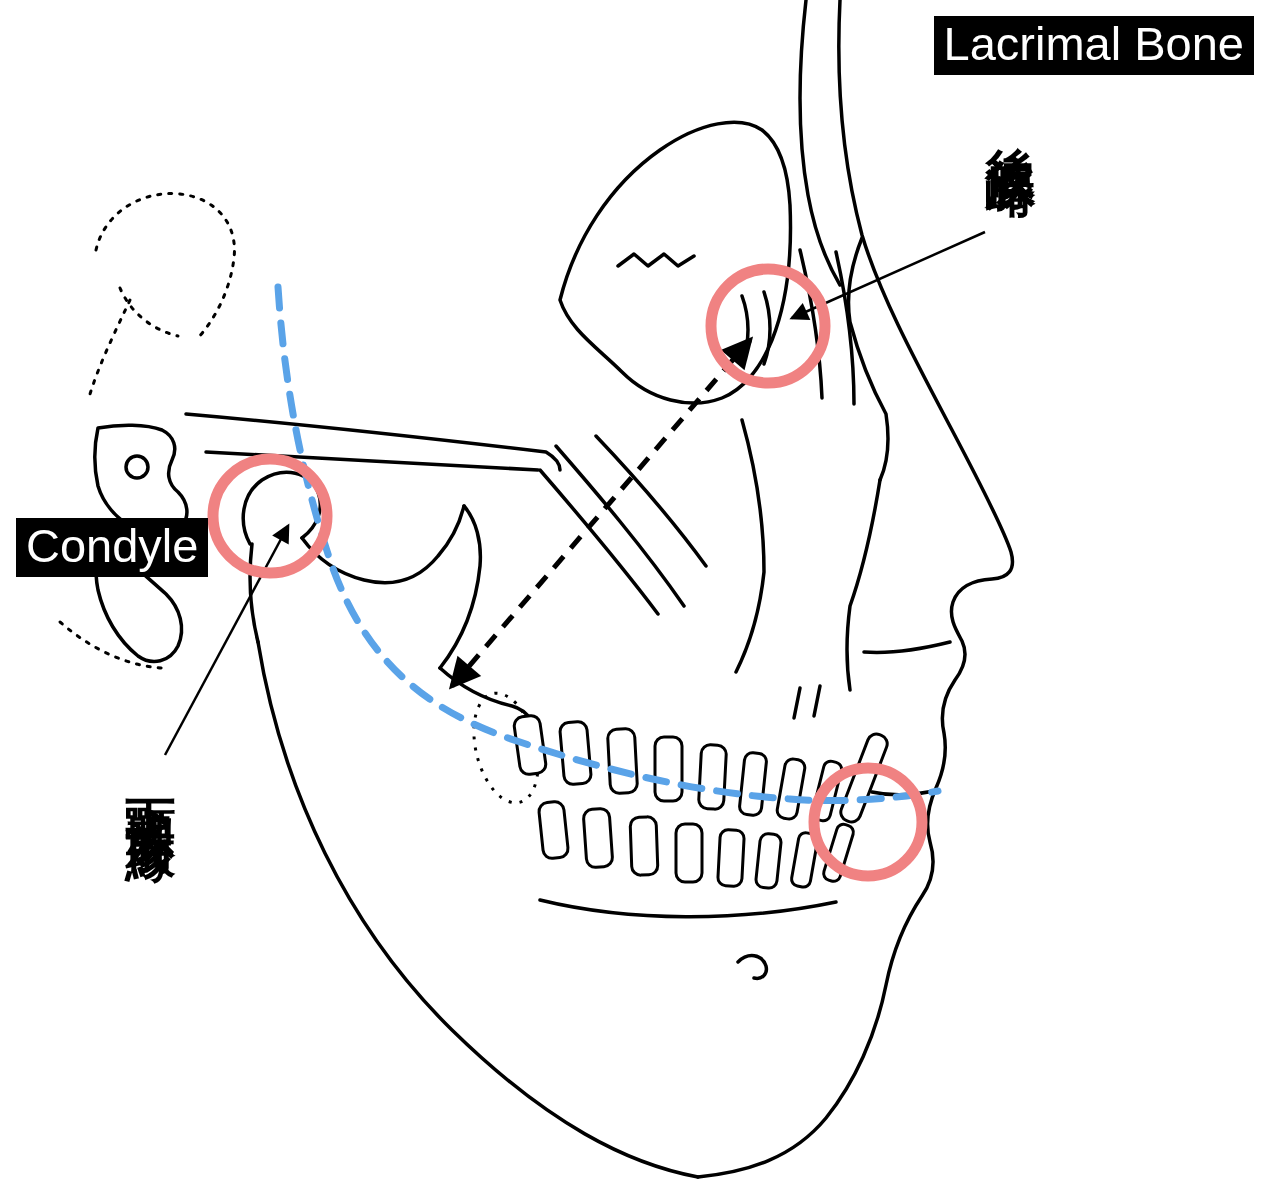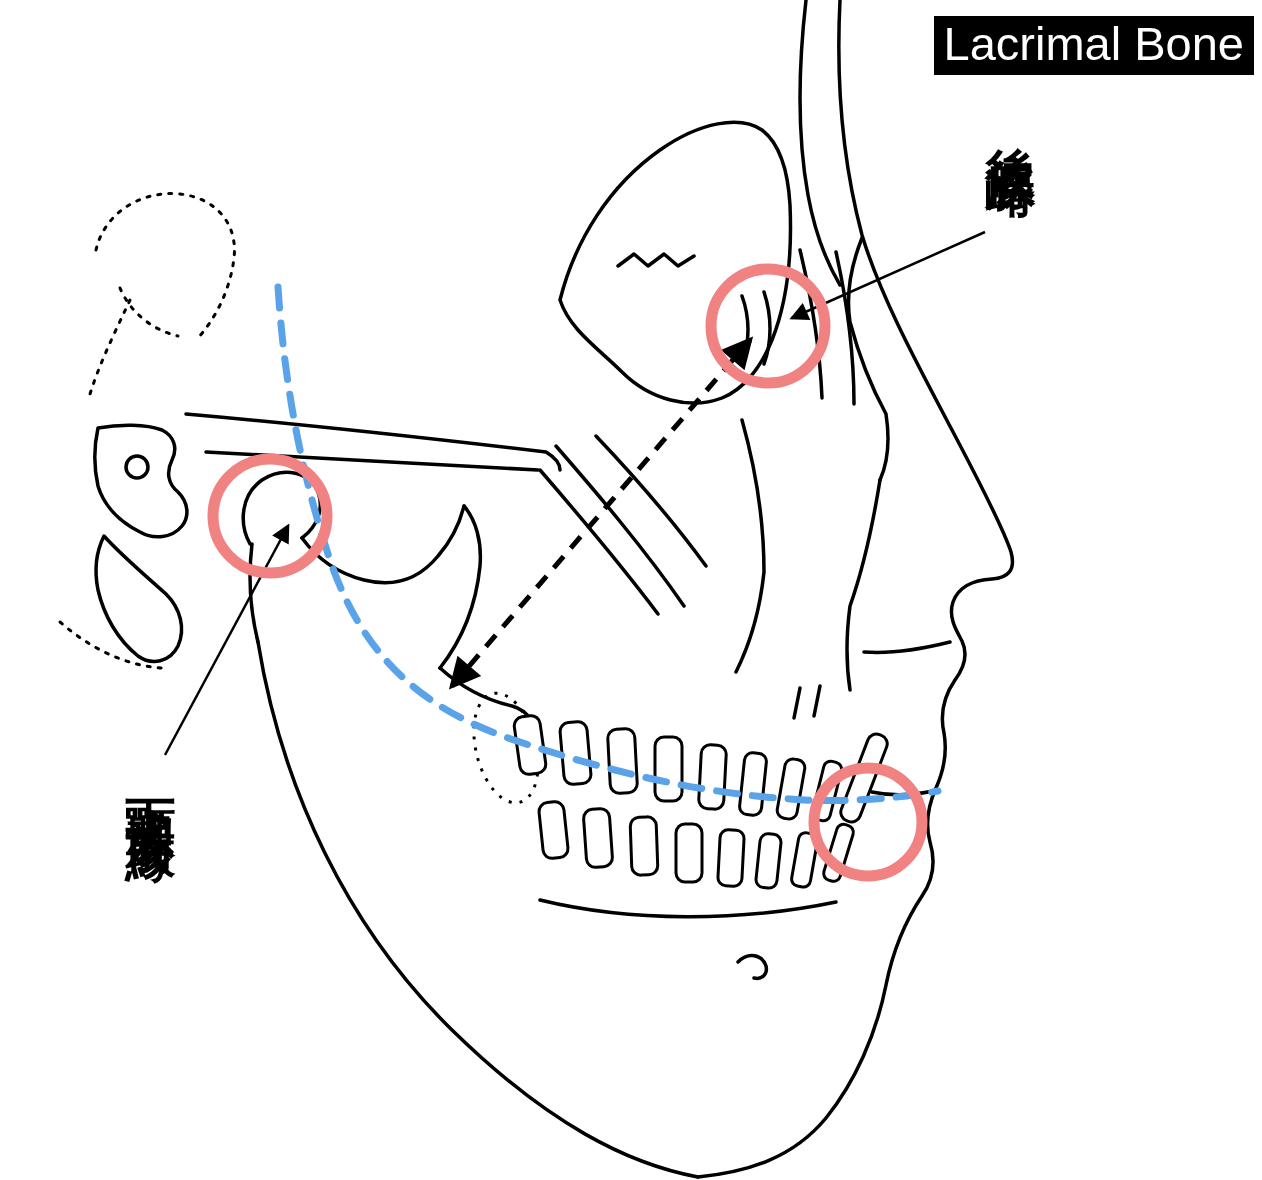--- a/index.html
+++ b/index.html
@@ -192,17 +192,18 @@
       C 610 772 700 793 790 799
       C 840 803 895 799 938 791"></path>
 
     <circle class="hl-circle" cx="768" cy="326" r="57"></circle>
     <circle class="hl-circle" cx="270" cy="516" r="57"></circle>
     <circle class="hl-circle" cx="868" cy="822" r="54"></circle>
   </svg>
 
   <div class="tag" style="top:16px; right:8px;">Lacrimal Bone</div>
 
+  <div class="tag" style="top:518px; left:16px;">Condyle</div>
 
   <div class="vtext" style="top:106px; left:986px;">後淚腺嵴</div>
 
   <div class="vtext" style="top:760px; left:126px;">下顎髁前緣</div>
 </div>
 
 </body></html>

